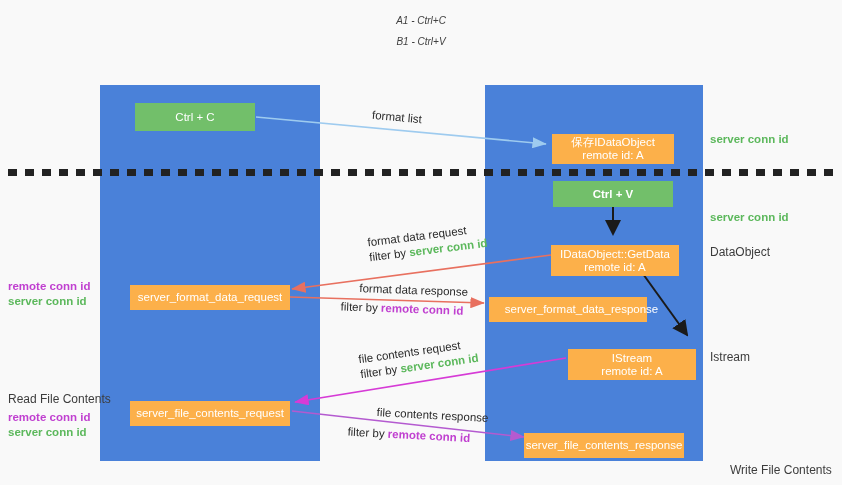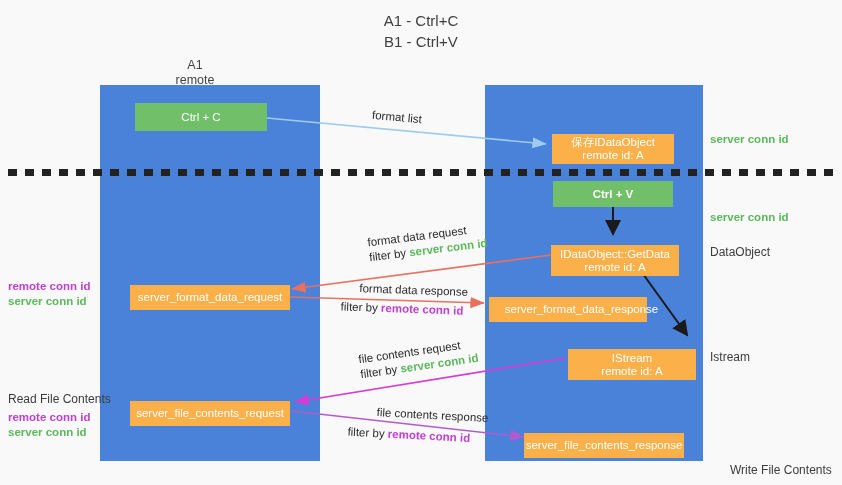--- a/index.html
+++ b/index.html
@@ -8,21 +8,21 @@
     background:#f9f9f9;
     font-family:"Liberation Sans","DejaVu Sans",sans-serif;
     position:relative;overflow:hidden;
     -webkit-font-smoothing:antialiased;
   }
   #stage{position:absolute;left:0;top:0;width:842px;height:485px;}
 
   
   .title{
     position:absolute;left:0;top:10px;width:842px;
-    text-align:center;color:#404040;font-size:15px;line-height:21px;
+    text-align:center;color:#404040;font-size:10px;line-height:21px;font-style:italic;
   }
 
   
   .col-head{
     position:absolute;text-align:center;color:#444;font-size:12.5px;line-height:15px;
   }
 
   
   .lane{position:absolute;background:#4a81d9;}
 
@@ -59,24 +59,20 @@
 </head>
 <body>
 
 <div id="stage">
 
   <div class="title">
     <div>A1 - Ctrl+C</div>
     <div>B1 - Ctrl+V</div>
   </div>
 
-  <div class="col-head" style="left:135px;top:58px;width:120px;">
-    <div>A1</div>
-    <div>remote</div>
-  </div>
 
   <div class="lane" style="left:100px;top:85px;width:220px;height:376px;"></div>
   <div class="lane" style="left:485px;top:85px;width:218px;height:376px;"></div>
 
   <svg class="arrows" viewBox="0 0 842 485">
     <defs>
       <marker id="ah-lightblue" markerWidth="9" markerHeight="7" refX="8.5" refY="3.5" orient="auto">
         <polygon points="0 0, 9 3.5, 0 7" fill="#9ecbef"></polygon>
       </marker>
       <marker id="ah-red" markerWidth="9" markerHeight="7" refX="8.5" refY="3.5" orient="auto">
@@ -103,21 +99,21 @@
 
     <line x1="638" y1="267" x2="687" y2="335" stroke="#1a1a1a" stroke-width="2" marker-end="url(#ah-black)"></line>
 
     <line x1="566" y1="358" x2="295" y2="402" stroke="#d63bd6" stroke-width="1.6" marker-end="url(#ah-magenta)"></line>
 
     <line x1="292" y1="411" x2="524" y2="437" stroke="#b45ad0" stroke-width="1.6" marker-end="url(#ah-purple)"></line>
   </svg>
 
   <div class="divider"></div>
 
-  <div class="box green" style="left:135px;top:103px;width:132px;height:28px;">
+  <div class="box green" style="left:135px;top:103px;width:120px;height:28px;">
     <span>Ctrl + C</span>
   </div>
 
   <div class="box orange" style="left:130px;top:277px;width:160px;height:25px;">
     <span>server_format_data_request</span>
   </div>
 
   <div class="box orange" style="left:130px;top:393px;width:160px;height:25px;">
     <span>server_file_contents_request</span>
   </div>

